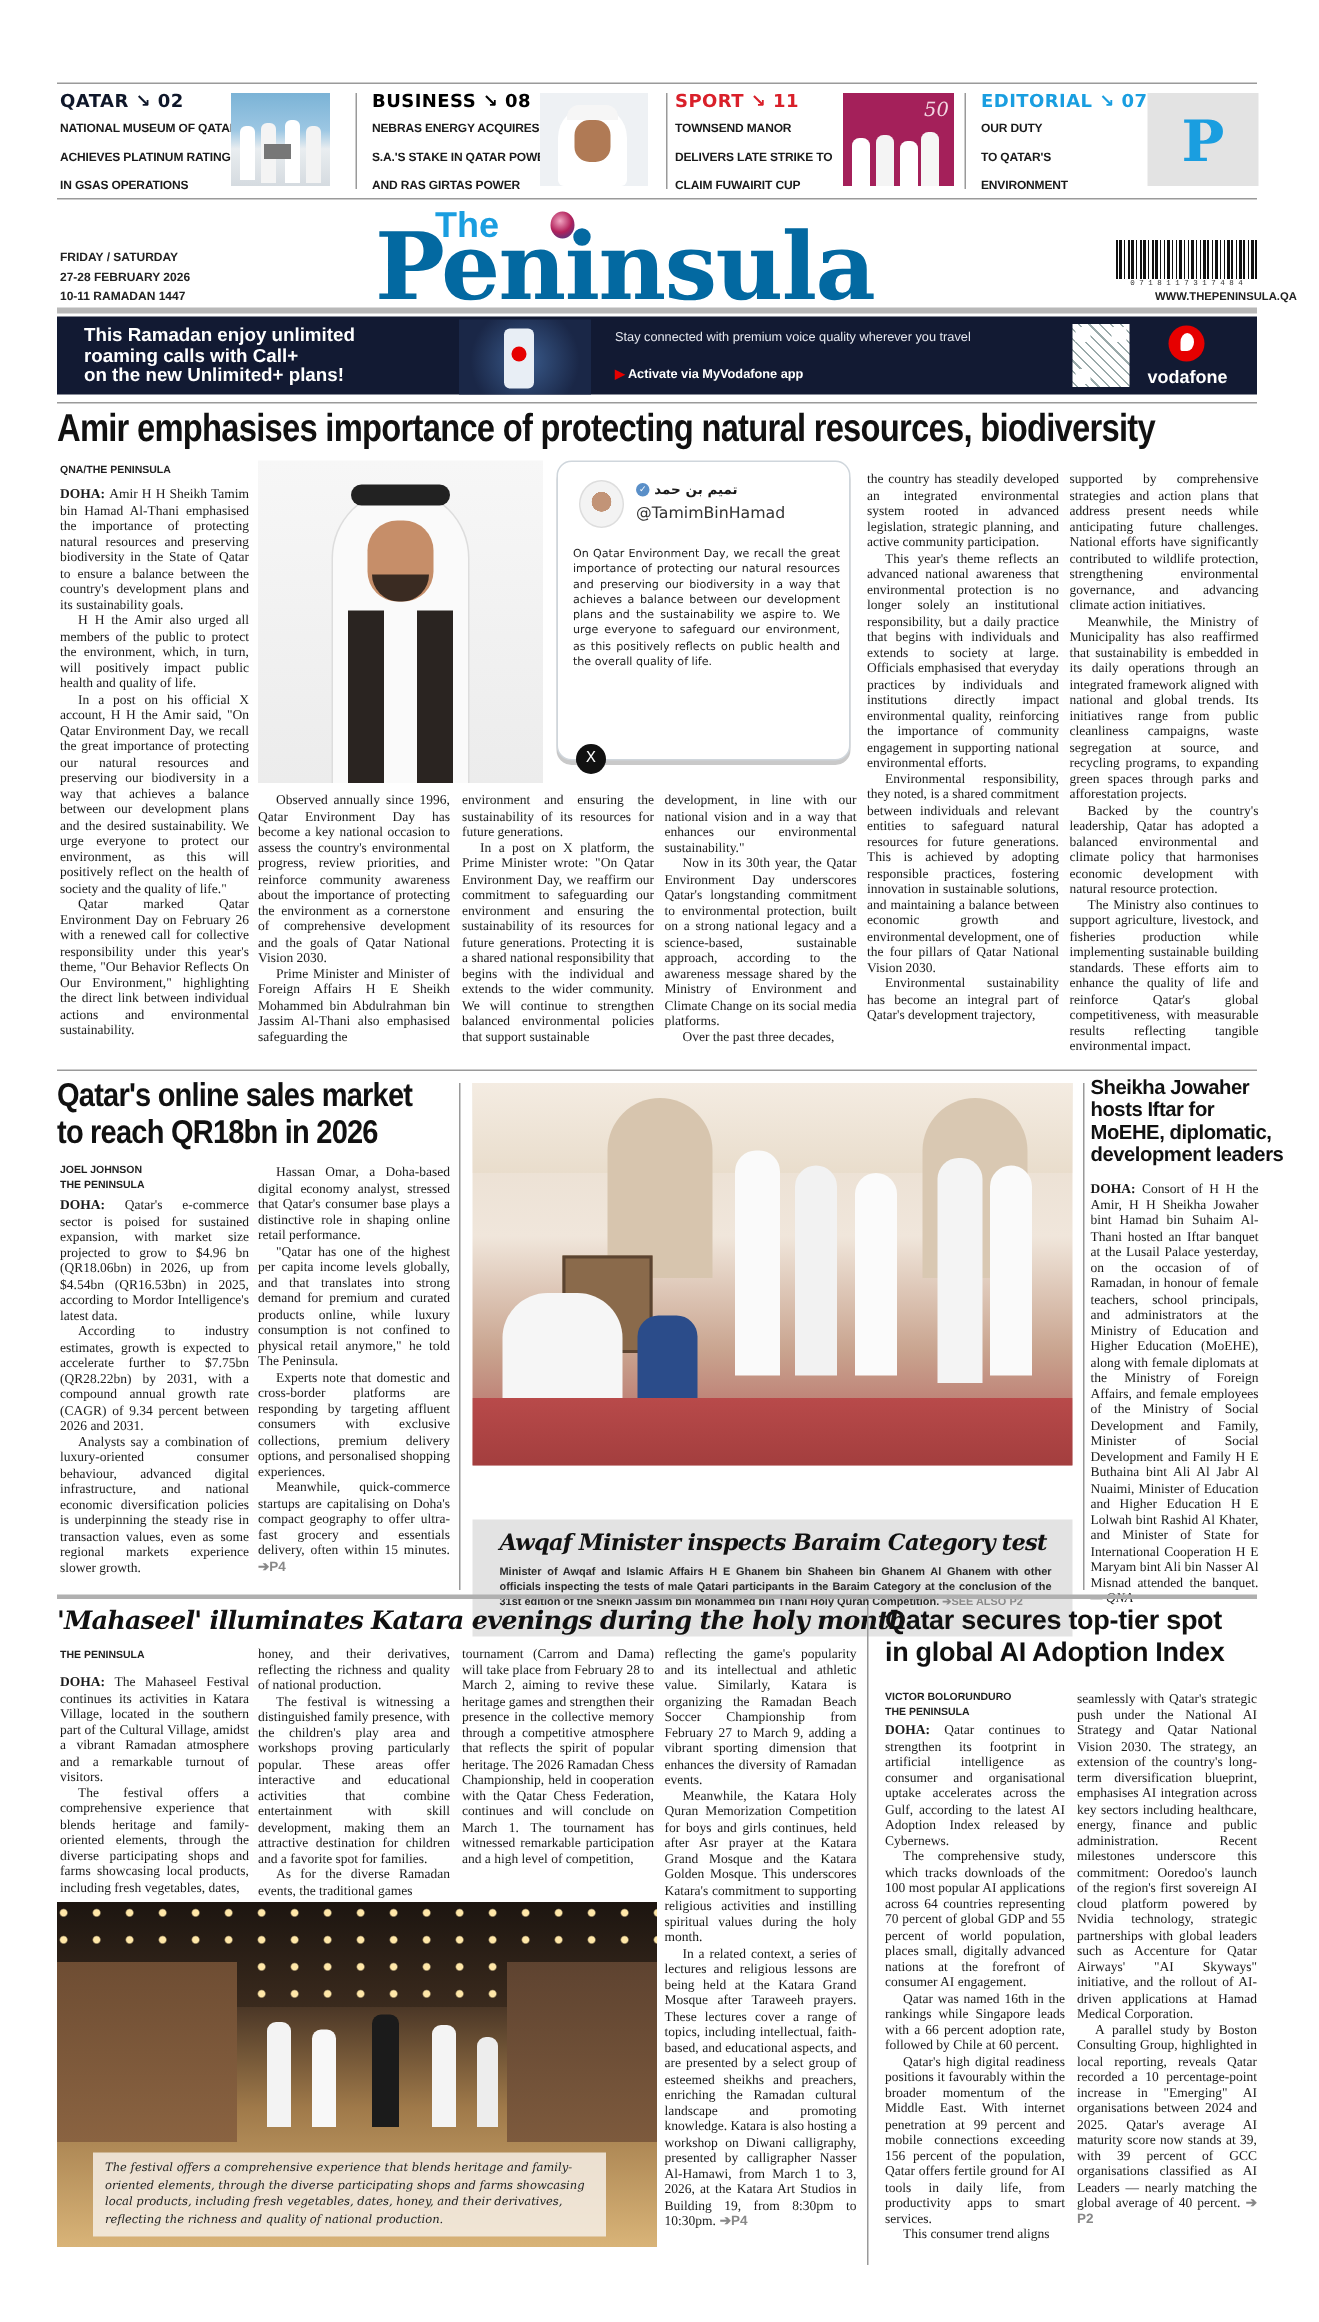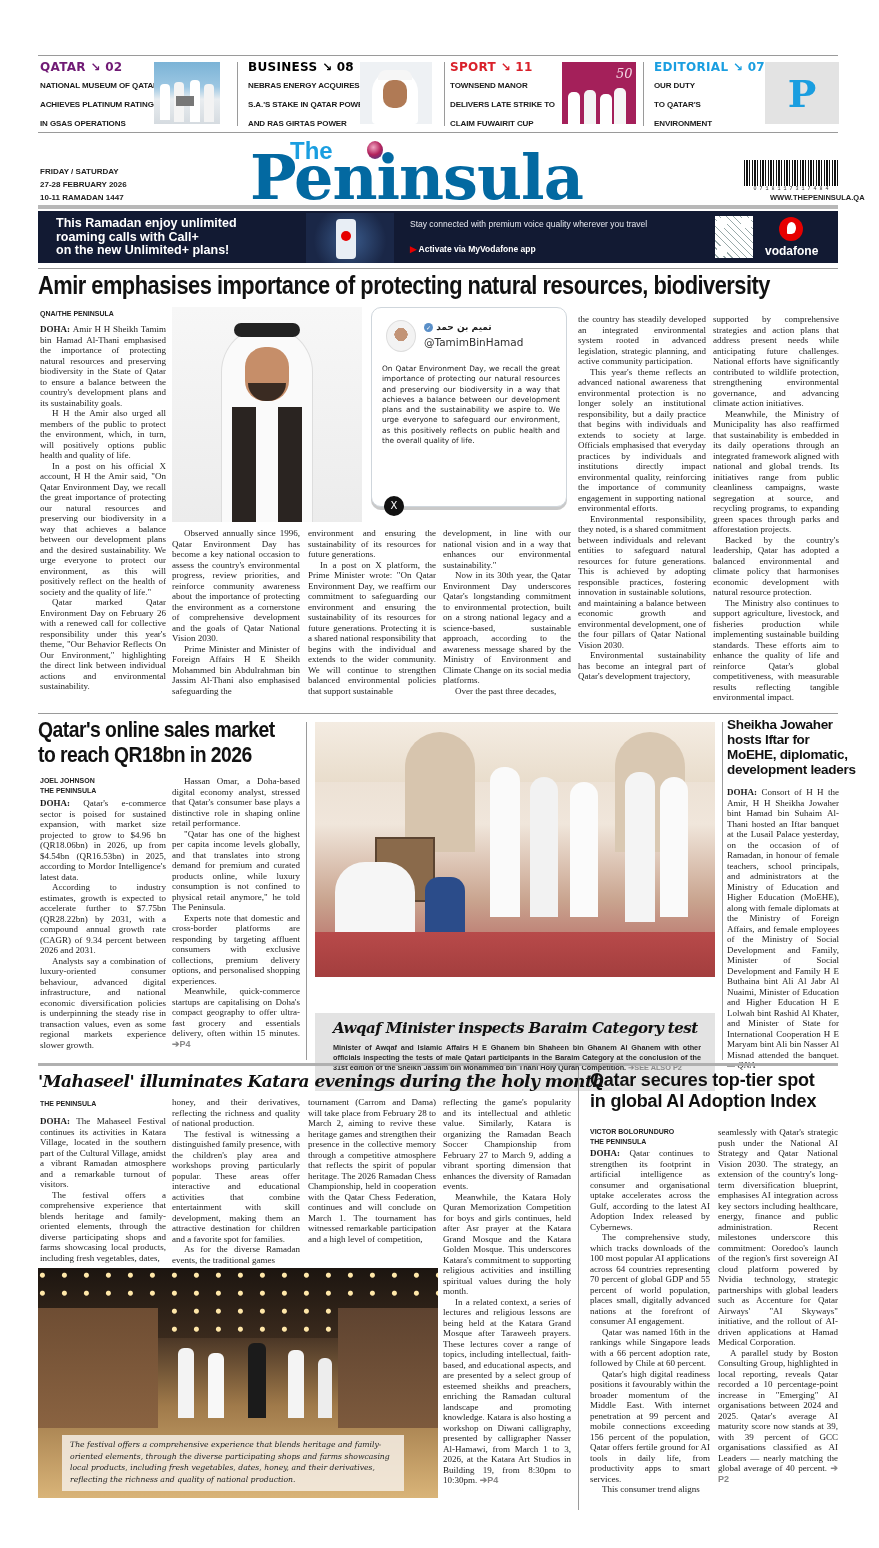--- a/index.html
+++ b/index.html
@@ -37,21 +37,21 @@
 
   .photo { position: absolute; overflow: hidden; }
 </style>
 </head>
 <body>
 
 <div class="hr" style="left:38px;top:55px;width:800px;height:1px;"></div>
 <div class="hr" style="left:38px;top:132px;width:800px;height:1px;"></div>
 
 <div class="abs" style="left:40px;top:60px;width:190px;height:70px;">
-  <div class="teaser-section" style="color:#701a75;">
+  <div class="teaser-section" style="color:#0f172a;">
     <span>QATAR</span> <span>↘</span> <span>02</span>
   </div>
   <div class="teaser-lines" style="margin-top:2px;">
     <div>NATIONAL MUSEUM OF QATAR</div>
       <div>ACHIEVES PLATINUM RATING</div>
       <div>IN GSAS OPERATIONS</div>
   </div>
 </div>
 <div class="thumb" style="left:154px;top:62px;width:66px;height:62px;background:linear-gradient(180deg,#7bb3d6 0%,#9cc7e3 40%,#e9edf0 60%,#d5dbe0 100%);">
   <div class="abs" style="left:6px;top:22px;width:10px;height:36px;background:#fff;border-radius:4px 4px 0 0;"></div>
@@ -155,21 +155,21 @@
   </div>
   <div class="abs" style="left:727px;top:33px;font-size:12px;font-weight:bold;">vodafone</div>
 </div>
 
 <div class="hr" style="left:38px;top:268px;width:800px;height:1px;"></div>
 <div class="h-sans abs" style="left:38px;top:270px;font-size:26px;line-height:30px;white-space:nowrap;transform:scaleX(0.84);font-family:'Liberation Sans',sans-serif;">Amir emphasises importance of protecting natural resources, biodiversity</div>
 <div class="byline abs" style="left:40px;top:309px;">QNA/THE PENINSULA</div>
 
 <div class="body-col" style="left:40px;top:324px;width:126px;" id="lead-col1">
     <p class="first"><b>DOHA: </b>Amir H H Sheikh Tamim bin Hamad Al-Thani emphasised the importance of protecting natural resources and preserving biodiversity in the State of Qatar to ensure a balance between the country's development plans and its sustainability goals.</p>
-    <p>H H the Amir also urged all members of the public to protect the environment, which, in turn, will positively options public health and quality of life.</p>
+    <p>H H the Amir also urged all members of the public to protect the environment, which, in turn, will positively impact public health and quality of life.</p>
     <p>In a post on his official X account, H H the Amir said, "On Qatar Environment Day, we recall the great importance of protecting our natural resources and preserving our biodiversity in a way that achieves a balance between our development plans and the desired sustainability. We urge everyone to protect our environment, as this will positively reflect on the health of society and the quality of life."</p>
     <p>Qatar marked Qatar Environment Day on February 26 with a renewed call for collective responsibility under this year's theme, "Our Behavior Reflects On Our Environment," highlighting the direct link between individual actions and environmental sustainability.</p>
   </div>
 
 <div class="photo" style="left:172px;top:307px;width:190px;height:215px;background:linear-gradient(180deg,#f7f7f7,#ececec);">
   <div class="abs" style="left:50px;top:20px;width:90px;height:200px;background:#fafafa;border-radius:45px 45px 0 0;box-shadow:0 0 0 1px #ddd;"></div>
   <div class="abs" style="left:73px;top:40px;width:44px;height:54px;background:#c68e69;border-radius:20px;"></div>
   <div class="abs" style="left:76px;top:76px;width:38px;height:18px;background:#3a2b22;border-radius:0 0 18px 18px;"></div>
   <div class="abs" style="left:60px;top:100px;width:24px;height:115px;background:#2a2421;"></div>
   <div class="abs" style="left:106px;top:100px;width:24px;height:115px;background:#2a2421;"></div>

